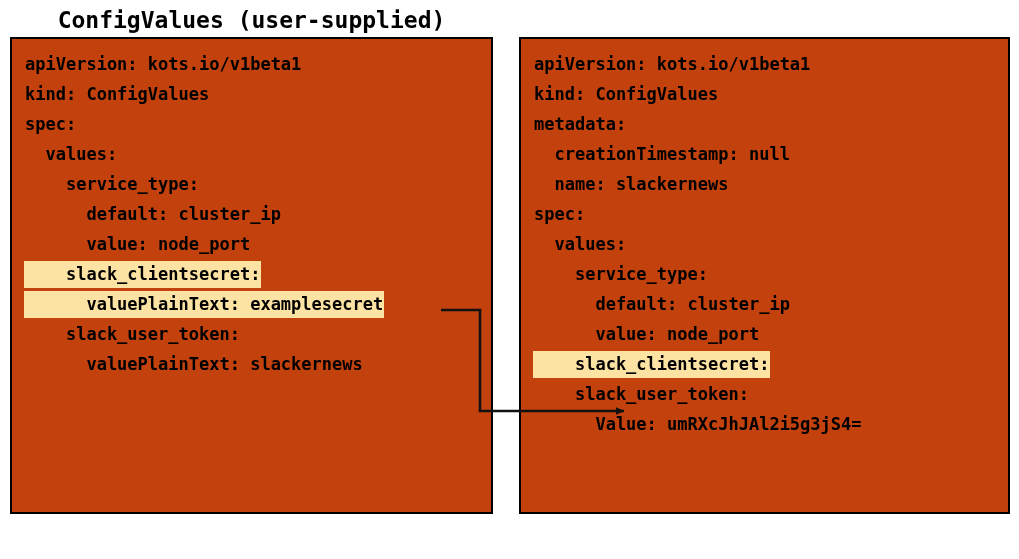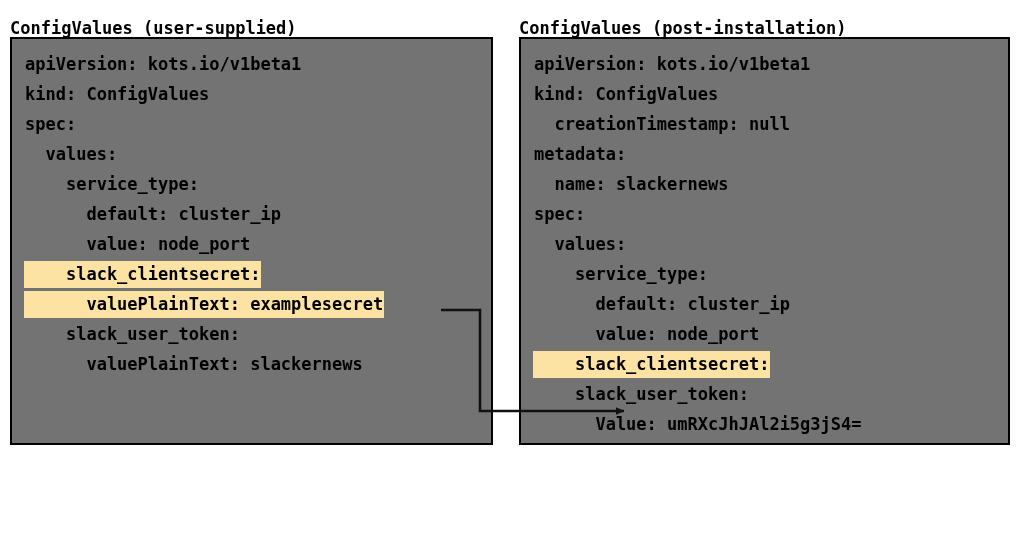--- a/index.html
+++ b/index.html
@@ -19,37 +19,37 @@
     position: absolute;
     inset: 0;
   }
 
   
   .panel-title {
     position: absolute;
     top: 8px;
     height: 24px;
     line-height: 24px;
+    text-align: center;
     font-family: "DejaVu Sans Mono", "Liberation Mono", monospace;
-    font-size: 17px;
+    font-size: 23px;
     font-weight: bold;
     color: #000000;
     letter-spacing: 0px;
     white-space: pre;
-    margin-top: 8px;
   }
   #title-left  { left: 10px;  width: 483px; }
   #title-right { left: 519px; width: 491px; }
 
   
   .panel {
     position: absolute;
     top: 37px;
-    height: 408px;
-    background: #737373;
+    height: 477px;
+    background: #c2410c;
     border: 2px solid #000000;
     box-sizing: border-box;
     overflow: hidden;
   }
   #panel-left  { left: 10px;  width: 483px; }
   #panel-right { left: 519px; width: 491px; }
 
   .yaml {
     position: absolute;
     top: 10px;
@@ -90,21 +90,20 @@
     pointer-events: none;
   }
 </style>
 </head>
 <body>
 
 <div class="stage">
 
   <div class="panel-title" id="title-left">ConfigValues (user-supplied)</div>
 
-  <div class="panel-title" id="title-right">ConfigValues (post-installation)</div>
 
   <div class="panel" id="panel-left">
     <div class="yaml" id="yaml-left">
         <div class="yline"><span class="txt">apiVersion: kots.io/v1beta1</span></div>
         <div class="yline"><span class="txt">kind: ConfigValues</span></div>
         <div class="yline"><span class="txt">spec:</span></div>
         <div class="yline"><span class="txt">  values:</span></div>
         <div class="yline"><span class="txt">    service_type:</span></div>
         <div class="yline"><span class="txt">      default: cluster_ip</span></div>
         <div class="yline"><span class="txt">      value: node_port</span></div>
@@ -112,22 +111,22 @@
         <div class="yline hl"><span class="txt">      valuePlainText: examplesecret</span></div>
         <div class="yline"><span class="txt">    slack_user_token:</span></div>
         <div class="yline"><span class="txt">      valuePlainText: slackernews</span></div>
       </div>
   </div>
 
   <div class="panel" id="panel-right">
     <div class="yaml" id="yaml-right">
         <div class="yline"><span class="txt">apiVersion: kots.io/v1beta1</span></div>
         <div class="yline"><span class="txt">kind: ConfigValues</span></div>
+        <div class="yline"><span class="txt">metadata:</span></div>
         <div class="yline"><span class="txt">  creationTimestamp: null</span></div>
-        <div class="yline"><span class="txt">metadata:</span></div>
         <div class="yline"><span class="txt">  name: slackernews</span></div>
         <div class="yline"><span class="txt">spec:</span></div>
         <div class="yline"><span class="txt">  values:</span></div>
         <div class="yline"><span class="txt">    service_type:</span></div>
         <div class="yline"><span class="txt">      default: cluster_ip</span></div>
         <div class="yline"><span class="txt">      value: node_port</span></div>
         <div class="yline hl"><span class="txt">    slack_clientsecret:</span></div>
         <div class="yline"><span class="txt">    slack_user_token:</span></div>
         <div class="yline"><span class="txt">      Value: umRXcJhJAl2i5g3jS4=</span></div>
       </div>

